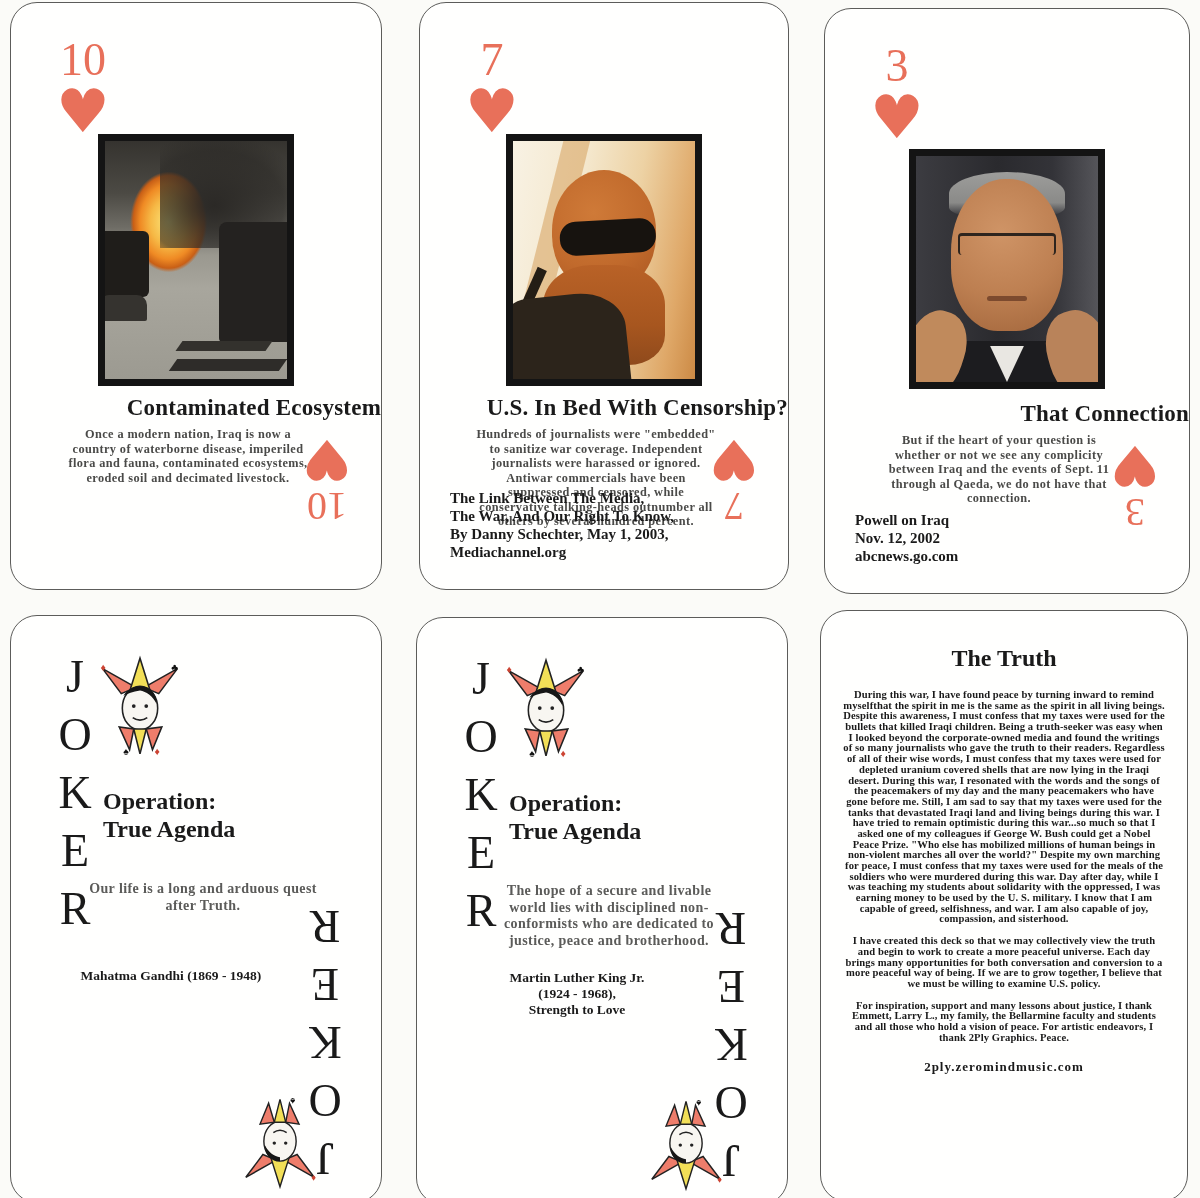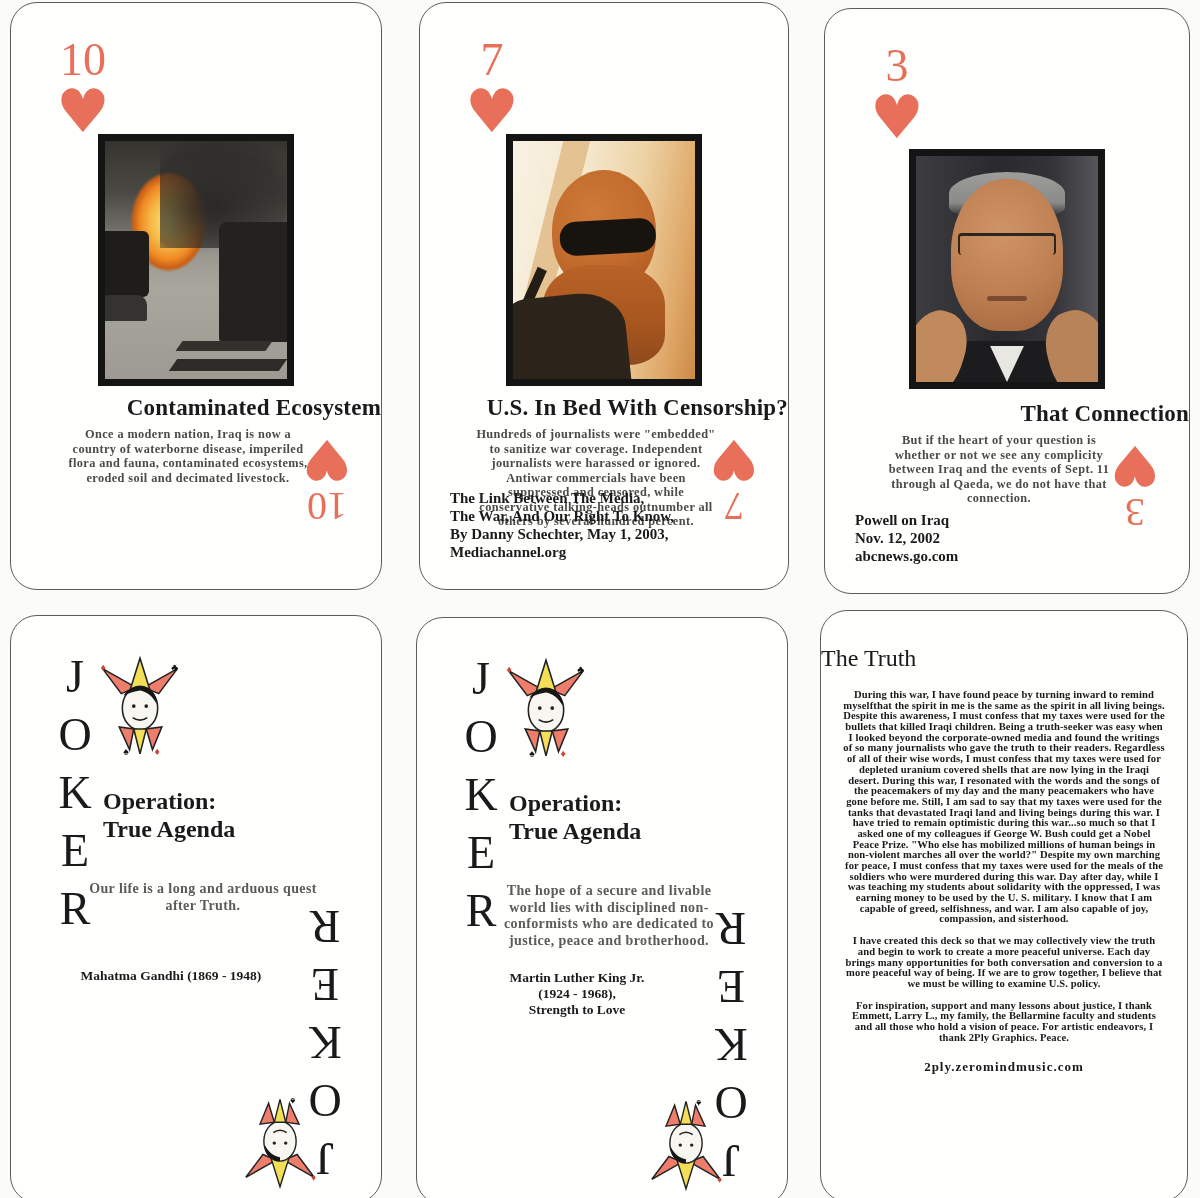--- a/index.html
+++ b/index.html
@@ -108,21 +108,21 @@
   .jester-bottom { left:231px; top:481px; width:76px; height:96px; transform:rotate(180deg); }
   .j-title { position:absolute; left:92px; right:34px; top:172px; 
              font-weight:bold; font-size:24px; line-height:1.15; }
   .j-quote { position:absolute; left:78px; right:64px; top:265px; text-align:center;
              font-weight:bold; font-size:14px; line-height:1.18; color:#5b5b59;
              letter-spacing:0.4px; }
   .j-attrib { position:absolute; left:46px; right:96px; top:352px; text-align:center;
               font-weight:bold; font-size:13.5px; line-height:1.2; }
 
   
-  .t-title { margin:34px 0 18px; text-align:left; font-weight:normal; font-size:24px; }
+  .t-title { margin:34px 0 18px; text-align:center; font-weight:bold; font-size:24px; }
   .t-body p { margin:0 22px 11px; text-align:center; font-weight:bold;
               font-size:10.6px; line-height:1.01; letter-spacing:0.1px; }
   .t-footer { margin-top:16px; text-align:center; font-weight:bold; font-size:13px;
               letter-spacing:1px; }
 </style>
 </head>
 <body>
 
 <div class="page">
 

